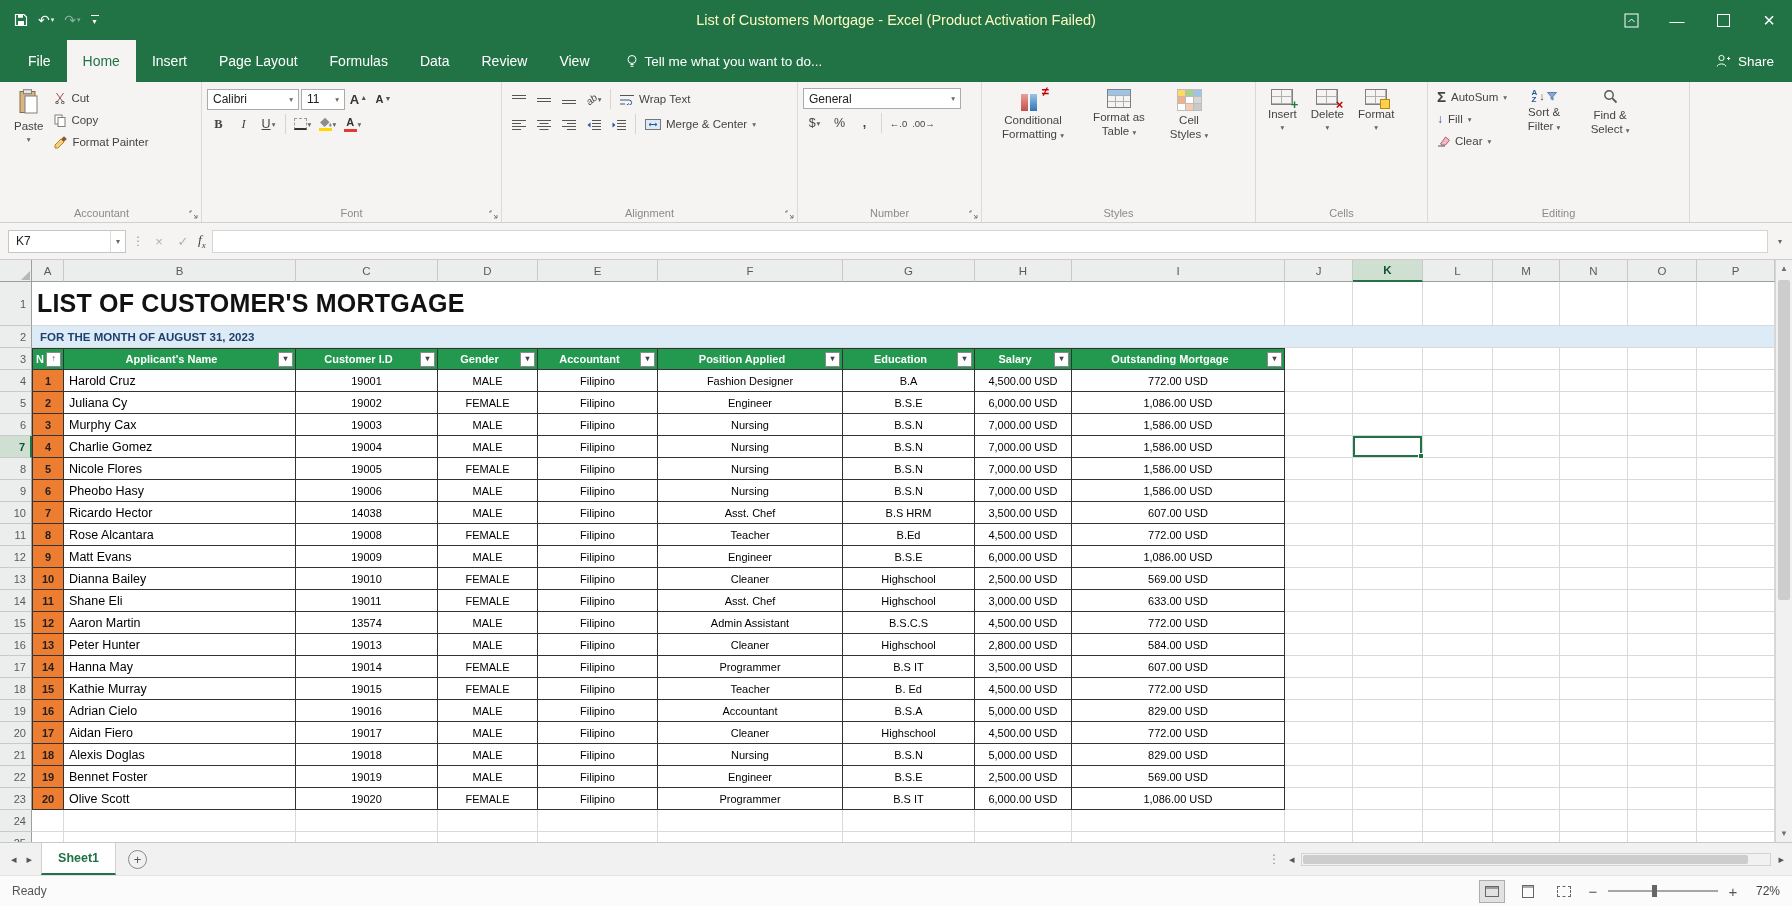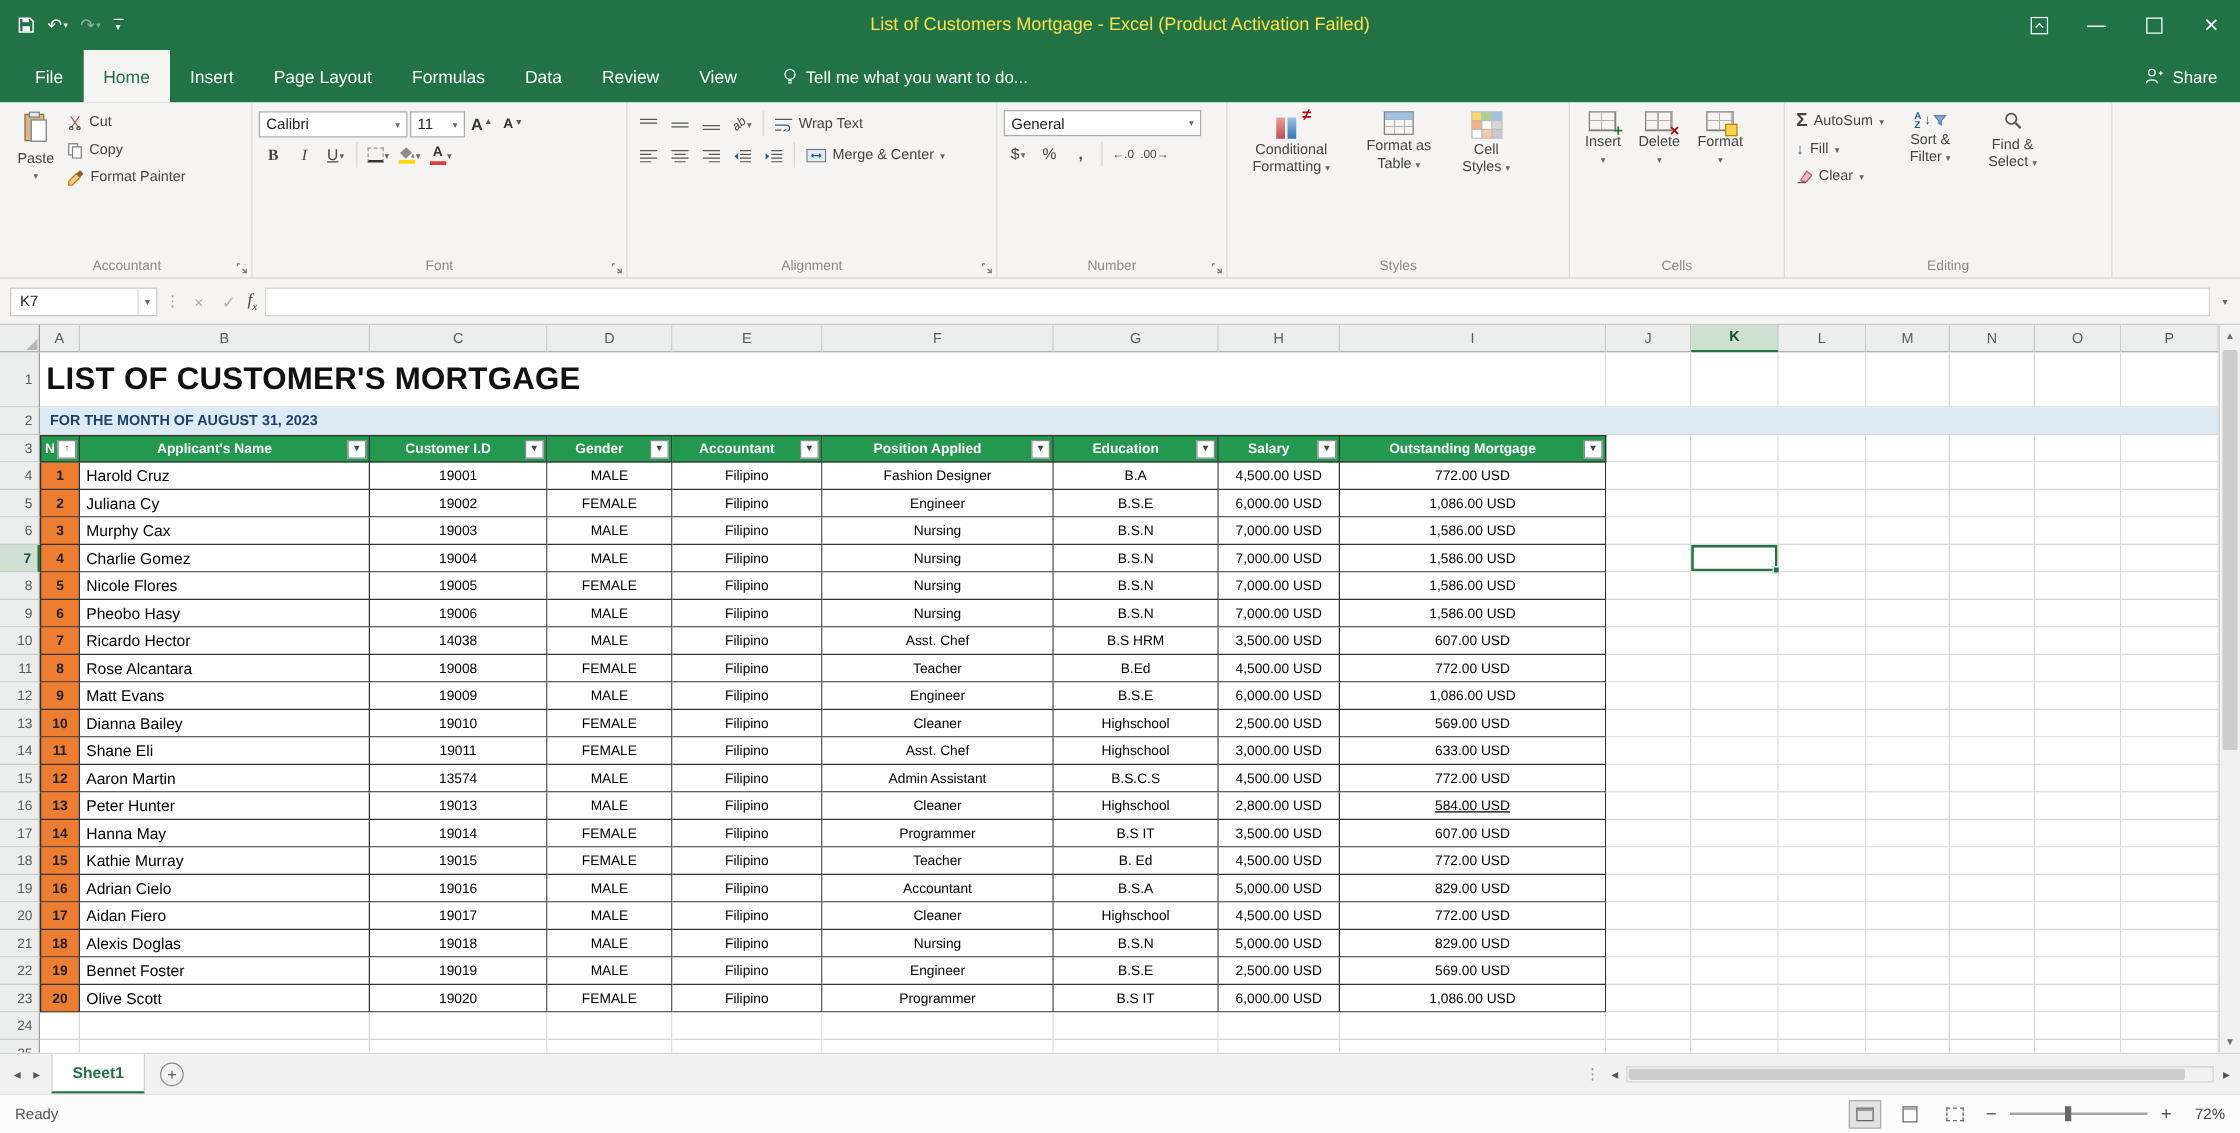--- a/index.html
+++ b/index.html
@@ -11,21 +11,21 @@
   .window{position:relative;width:1792px;height:906px;display:flex;flex-direction:column;}
 
   
   .titlebar{height:40px;background:var(--excel-green,#217346);display:flex;align-items:center;position:relative;flex:0 0 auto;color:#fff;}
   .qat{display:flex;align-items:center;gap:2px;padding-left:10px;z-index:2;}
   .qat-btn{display:flex;align-items:center;color:#fff;font-size:14px;padding:0 4px;height:28px;cursor:pointer;}
   .qat-btn .mini-dd{font-size:7px;margin-left:1px;opacity:.9;}
   .qat-btn.dim{opacity:.45;}
   .qat-custom{display:flex;flex-direction:column;align-items:center;font-size:8px;padding:0 4px;cursor:pointer;}
   .qat-custom .bar{width:8px;height:1px;background:#fff;margin-bottom:1px;}
-  .tb-title{position:absolute;left:0;right:0;text-align:center;font-size:14.5px;color:#fde047;pointer-events:none;}
+  .tb-title{position:absolute;left:0;right:0;text-align:center;font-size:14.5px;color:#fef9c3;pointer-events:none;}
   .win-btns{margin-left:auto;display:flex;align-items:stretch;height:40px;z-index:2;}
   .wbtn{width:46px;display:flex;align-items:center;justify-content:center;color:#fff;font-size:15px;cursor:pointer;}
   .wbtn .maxbox{width:11px;height:11px;border:1px solid #fff;display:block;}
   .wbtn.close{font-size:20px;}
 
   
   .tabrow{height:42px;background:var(--excel-green,#217346);display:flex;align-items:stretch;padding-left:12px;flex:0 0 auto;}
   .tab{display:flex;align-items:center;padding:0 16px;font-size:14px;color:#fff;cursor:pointer;white-space:nowrap;}
   .tab.active{background:var(--ribbon-bg,#f5f4f2);color:var(--excel-green,#217346);}
   .tellme{display:flex;align-items:center;gap:7px;margin-left:20px;font-size:13.5px;color:#fff;cursor:text;white-space:nowrap;}
@@ -236,21 +236,21 @@
       </div>
       <span class="g-label">Accountant</span>
       <span class="launcher"><svg width="9" height="9" viewBox="0 0 9 9">
             <path d="M1 3V1h2M5 5l3 3M8 5v3H5" fill="none" stroke="#777"></path>
           </svg></span>
     </div>
 
     <div class="group" style="width:300px">
       <div class="g-col">
         <div class="frow">
-          <div class="combo" style="width:119px">
+          <div class="combo" style="width:92px">
               <span>Calibri</span>
               <span class="dd">▾</span>
             </div>
           <div class="combo" style="width:44px">
               <span>11</span>
               <span class="dd">▾</span>
             </div>
           <span class="tool">
               <span class="fsz">A<b>▲</b></span>
             </span>
@@ -868,21 +868,21 @@
         <div class="srow" style="height: 22px;">
           <div class="row-h">16</div>
           <div class="cell tcell c-num" style="width: 32px;">13</div>
           <div class="cell tcell c-name" style="width: 232px;">Peter Hunter</div>
           <div class="cell tcell" style="width: 142px;">19013</div>
           <div class="cell tcell" style="width: 100px;">MALE</div>
           <div class="cell tcell" style="width: 120px;">Filipino</div>
           <div class="cell tcell" style="width: 185px;">Cleaner</div>
           <div class="cell tcell" style="width: 132px;">Highschool</div>
           <div class="cell tcell" style="width: 97px;">2,800.00 USD</div>
-          <div class="cell tcell" style="width: 213px; text-decoration: underline;">584.00 USD</div>
+          <div class="cell tcell" style="width: 213px;">584.00 USD</div>
           <div class="cell" style="width: 68px;"></div>
           <div class="cell" style="width: 70px;"></div>
           <div class="cell" style="width: 70px;"></div>
           <div class="cell" style="width: 67px;"></div>
           <div class="cell" style="width: 68px;"></div>
           <div class="cell" style="width: 69px;"></div>
           <div class="cell" style="width: 78px;"></div>
         </div>
         <div class="srow" style="height: 22px;">
           <div class="row-h">17</div>

